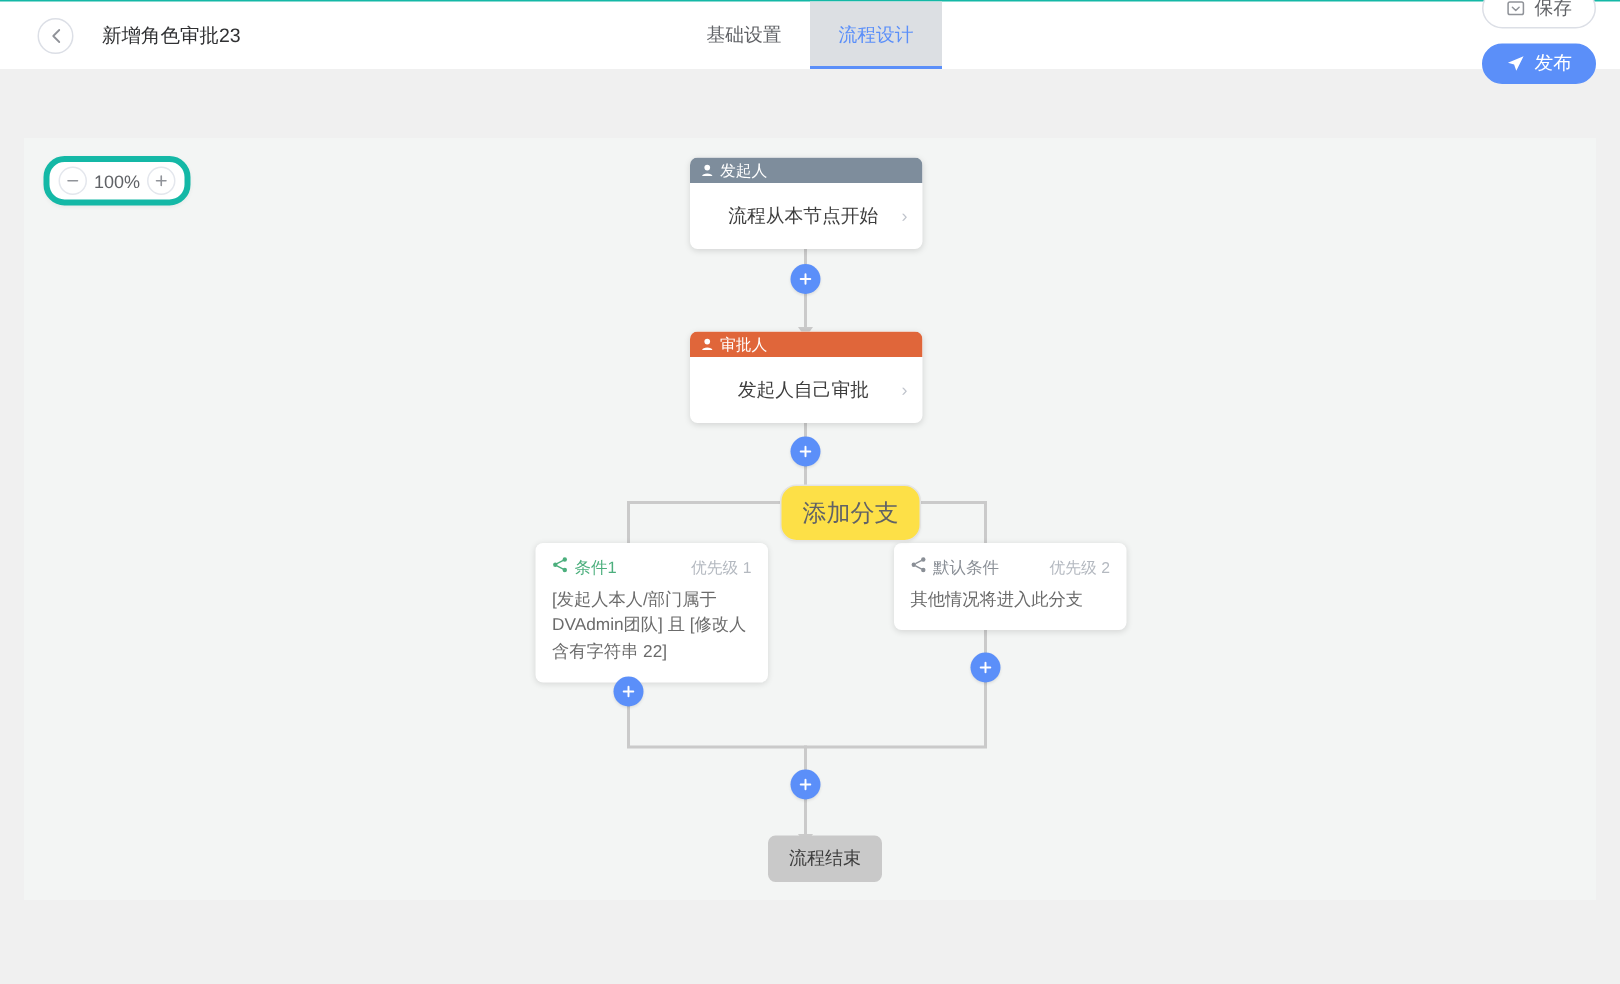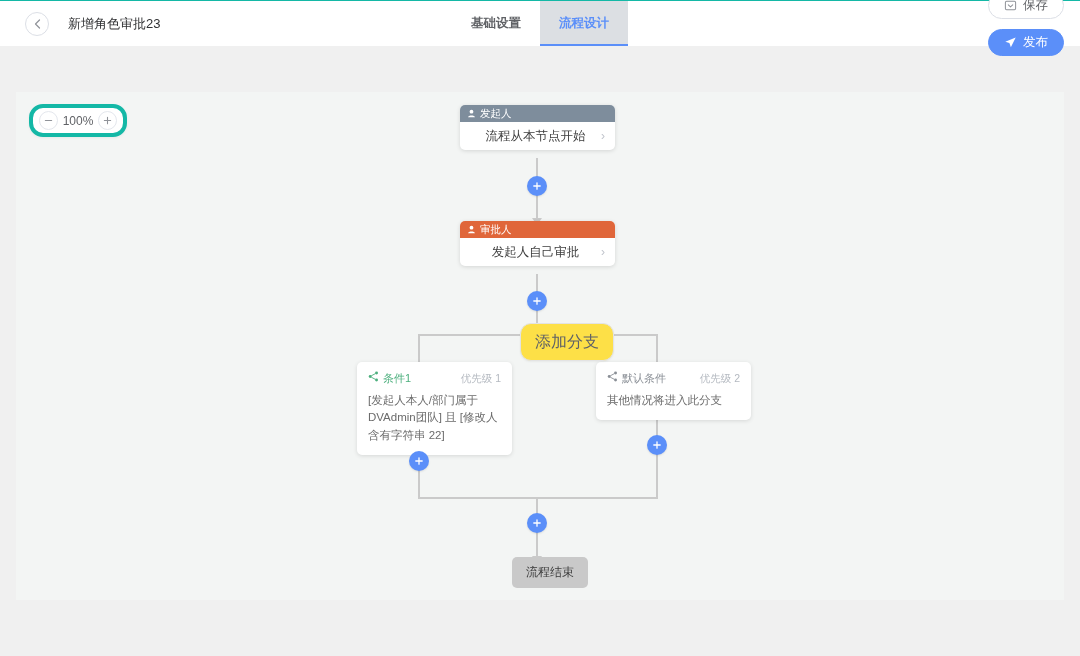--- a/index.html
+++ b/index.html
@@ -43,21 +43,21 @@
   }
   .flow-name { margin-left: 19px; font-size: 13px; color: #303133; }
 
   .tabs {
     position: absolute; left: 50%; transform: translateX(-50%);
     bottom: 0; display: flex; height: 100%; align-items: stretch;
   }
   .tab {
     display: flex; align-items: center; justify-content: center;
     padding: 0 19px; font-size: 12.5px; color: #606266;
-    cursor: pointer; position: relative; font-weight: bold;
+    cursor: pointer; position: relative;
   }
   .tab.active {
     color: #5b8ff9; background: #dcdfe3;
   }
   .tab.active::after {
     content: ""; position: absolute; left: 0; right: 0; bottom: 0;
     height: 2px; background: #5b8ff9;
   }
 
   .toolbar-actions {
@@ -123,21 +123,21 @@
     box-shadow: 0 1px 4px rgba(0,0,0,.13);
     cursor: pointer; z-index: 3; text-align: center;
   }
   .node-head {
     height: 17px; display: flex; align-items: center; gap: 4px;
     padding: 0 7px; font-size: 10.5px; color: #fff;
   }
   .node-head.initiator { background: #7e8d9c; }
   .node-head.approver { background: #e0663a; }
   .node-body {
-    height: 28px; display: flex; align-items: center;
+    height: 44px; display: flex; align-items: center;
     padding: 0 10px; font-size: 12.5px; color: #3e3e3e;
   }
   .node-body .txt { flex: 1; }
   .node-body .chev { color: #c0c4cc; font-size: 12px; }
 
   
   .branch-pill {
     position: absolute; height: 38px; padding: 0 14px;
     background: #fde047; border: 1px solid #e3e3e3; border-radius: 11px;
     display: flex; align-items: center; justify-content: center;

